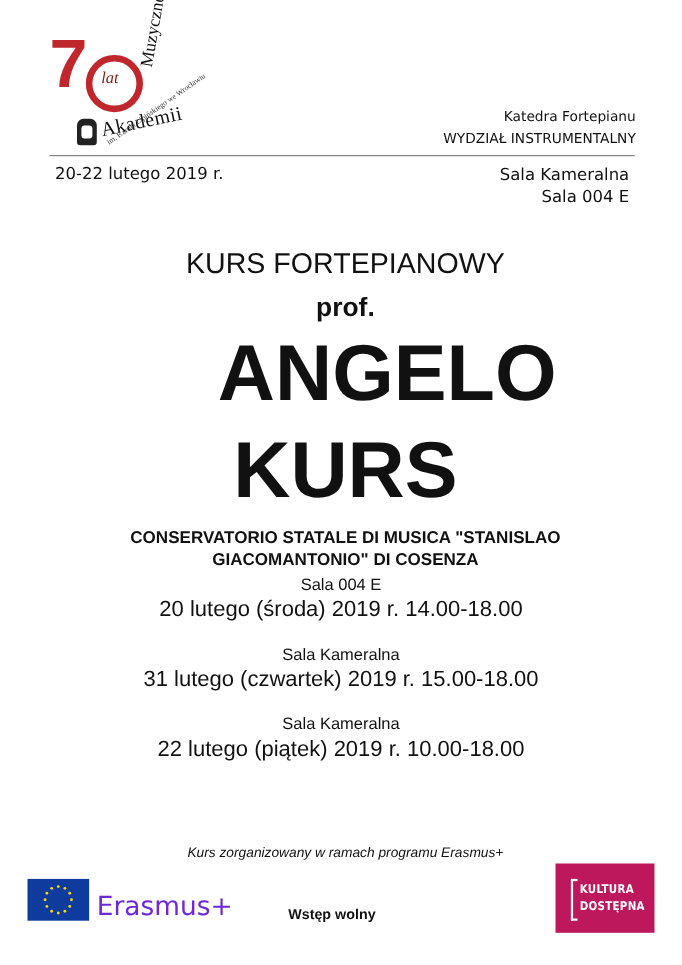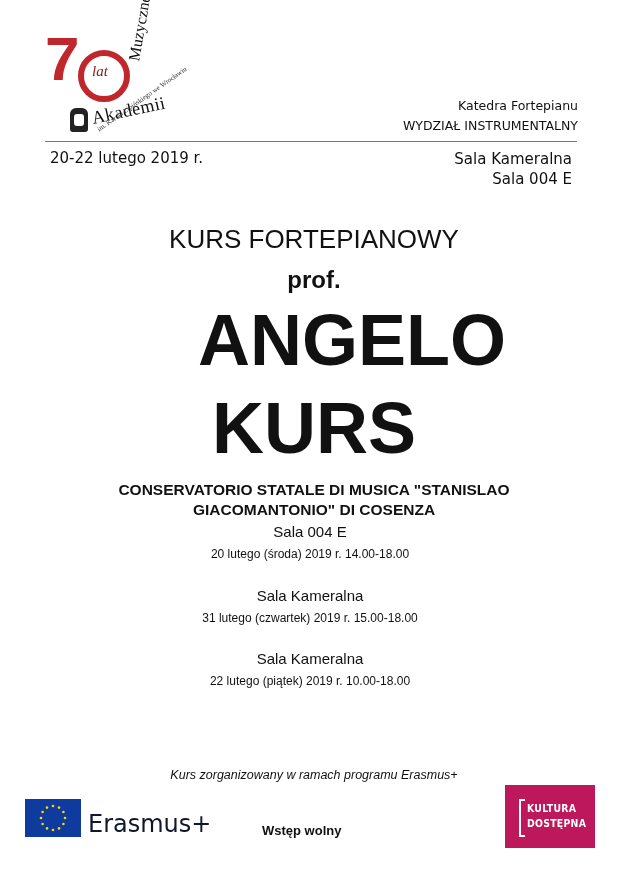--- a/index.html
+++ b/index.html
@@ -24,30 +24,30 @@
 
     .center { left: 4px; width: 620px; text-align: center; }
     .kurs { top: 224px; font-size: 26px; }
     .prof { top: 266px; font-size: 24px; font-weight: bold; }
     .angelo { top: 300px; font-size: 72px; font-weight: bold; line-height: 80px; padding-left: 38px; }
     .guido { top: 388px; font-size: 72px; font-weight: bold; line-height: 80px; }
     .conserv { top: 465px; font-size: 15.5px; font-weight: bold; line-height: 20px; }
 
     .session { left: 0; width: 620px; text-align: center; }
     .session .room { font-size: 15px; line-height: 18px; }
-    .session .when { font-size: 12px; line-height: 26px; }
+    .session .when { font-size: 20px; line-height: 26px; }
     .s1 { top: 523px; }
     .s2 { top: 587px; }
     .s3 { top: 650px; }
 
     .erasmus-note { top: 768px; font-size: 12.5px; font-style: italic; }
 
     .eu-flag { left: 25px; top: 799px; width: 56px; height: 38px; background: #0f3a9e; }
     .eu-ring { position: absolute; left: 13px; top: 4px; width: 30px; height: 30px; }
-    .erasmus-word { left: 88px; top: 810px; font-size: 24px; color: #0f172a; font-family: "DejaVu Sans", sans-serif; }
+    .erasmus-word { left: 88px; top: 810px; font-size: 24px; color: #6d28d9; font-family: "DejaVu Sans", sans-serif; }
     .wstep { left: 262px; top: 823px; font-size: 13px; font-weight: bold; }
 
     .kultura { left: 505px; top: 785px; width: 90px; height: 63px; background: #be185d; }
     .kultura-bracket { position: absolute; left: 14px; top: 14px; width: 4px; height: 34px; border: 2px solid #fff; border-right: none; }
     .kultura-text { position: absolute; left: 22px; top: 16px; color: #fff; font-family: "DejaVu Sans", sans-serif; font-weight: bold; font-size: 11px; line-height: 15px; letter-spacing: 0.3px; transform: scaleX(0.85); transform-origin: left; }
   </style>
 </head>
 <body>
 
 <div class="abs seventy-7">7</div>

